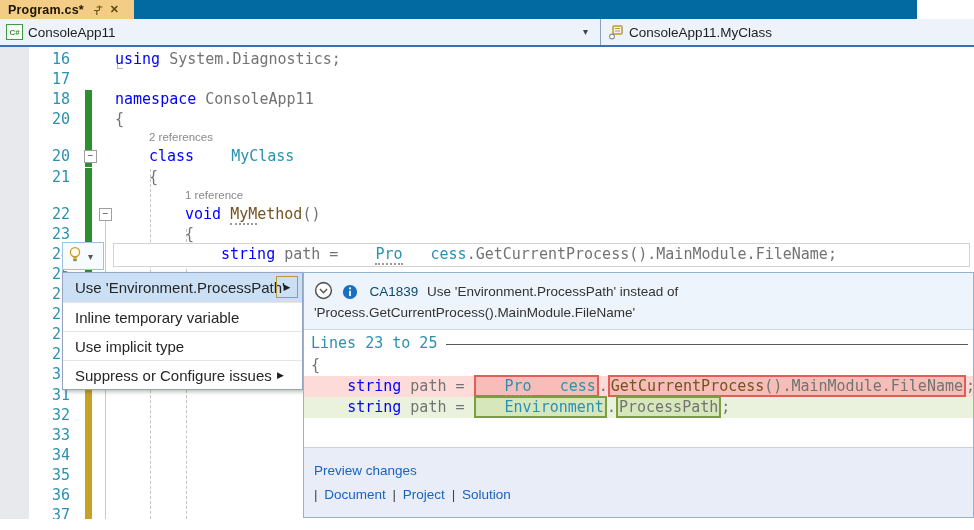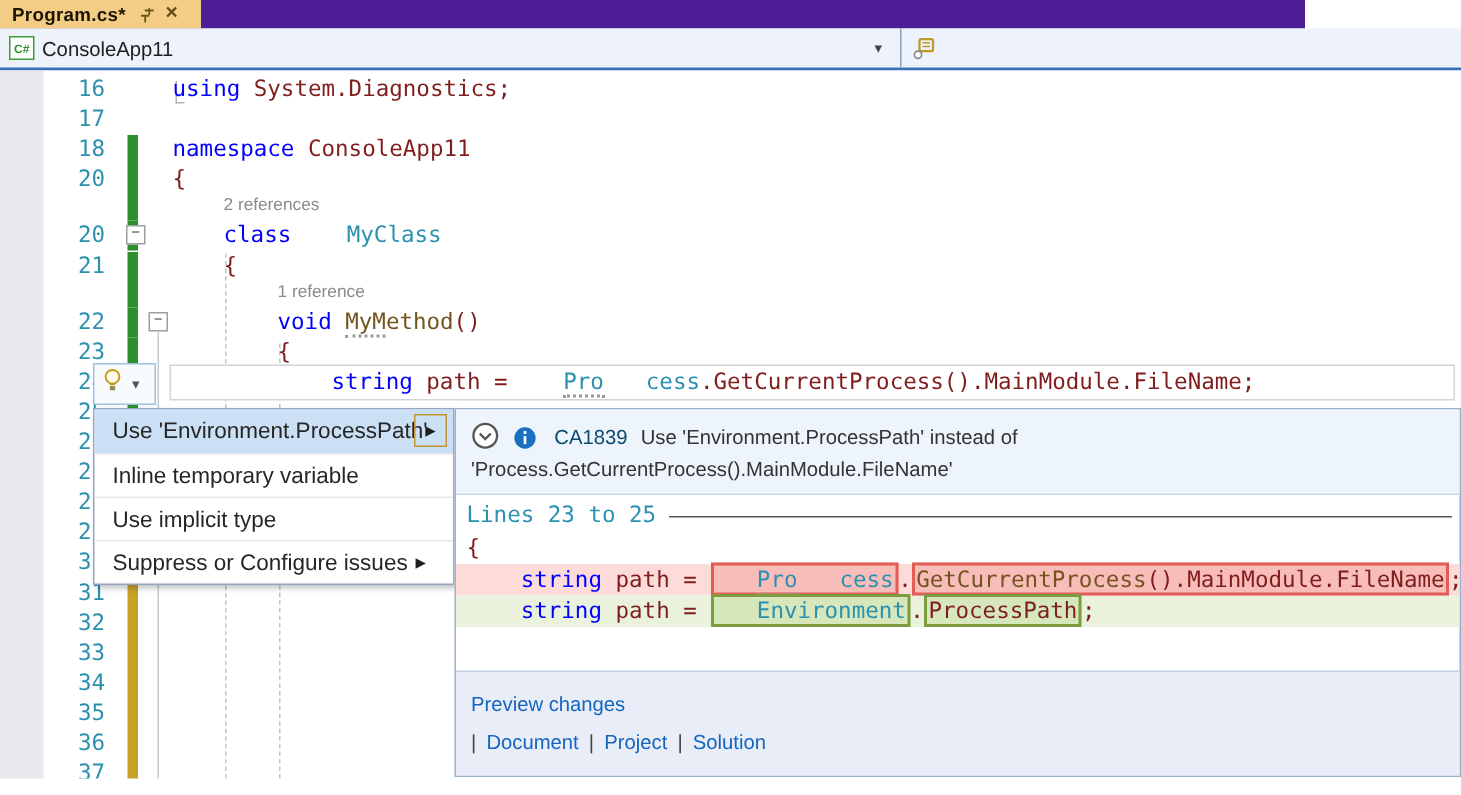--- a/index.html
+++ b/index.html
@@ -1,19 +1,19 @@
 <!DOCTYPE html>
 <html><head>
 <meta charset="utf-8">
 <style>
   html,body{margin:0;padding:0;}
   body{width:974px;height:530px;position:relative;overflow:hidden;background:#ffffff;
        font-family:"Liberation Sans",sans-serif;-webkit-font-smoothing:antialiased;}
   
-  .tabstrip{position:absolute;left:0;top:0;width:870px;height:19px;background:#4c1d95;}
+  .tabstrip{position:absolute;left:0;top:0;width:870px;height:19px;background:#0369a1;padding-left:47px;}
   .tab{position:absolute;left:0;top:0;height:19px;width:134px;background:#f3cc86;
        display:flex;align-items:center;padding-left:8px;box-sizing:border-box;}
   .tab-title{font-size:12.5px;font-weight:bold;color:#1c1404;letter-spacing:.2px;}
   .tab-pin{margin-left:8px;display:inline-flex;}
   .tab-close{margin-left:6px;font-size:11px;font-weight:bold;color:#5f4d14;line-height:1;}
   
   .navbar{position:absolute;left:0;top:19px;width:974px;height:26px;background:#eef2fa;
           border-bottom:2px solid #3a70b8;box-sizing:content-box;}
   .combo{position:absolute;top:0;height:26px;display:flex;align-items:center;}
   .combo-left{left:0;width:600px;padding-left:6px;box-sizing:border-box;}
@@ -35,21 +35,21 @@
   .row{position:absolute;left:0;width:974px;}
   .row .bar{position:absolute;left:85px;top:0;bottom:0;width:7px;}
   .bar-g{background:#2e8f2e;} .bar-y{background:#c8a227;}
   .lnum{position:absolute;left:0;top:0;width:70px;text-align:right;
         font-family:"DejaVu Sans Mono",monospace;font-size:15px;color:#2b91af;}
   .codetext{position:absolute;top:0;font-family:"DejaVu Sans Mono",monospace;font-size:15px;
             white-space:pre;color:#1c1c1c;}
   .lenstext{position:absolute;top:1px;font-size:11.5px;color:#8a8a8a;}
   .foldbox{position:absolute;top:3px;width:13px;height:13px;background:#fff;border:1px solid #9aa0a6;
            box-sizing:border-box;font-size:10px;line-height:10px;color:#444;text-align:center;}
-  .kw{color:#0000ff;} .pl{color:#7f1d1d;} .ty{color:#2b91af;margin-left:28px;} .me{color:#74531f;}
+  .kw{color:#0000ff;} .pl{color:#737373;} .ty{color:#2b91af;margin-left:28px;} .me{color:#74531f;}
   .sug{border-bottom:2px dotted #9a9a9a;}
   .bottom-strip{position:absolute;left:0;top:472px;width:974px;height:11px;background:#fff;}
   
   .bulb-box{position:absolute;left:62px;top:242px;width:42px;height:28px;background:#f8fbfe;
             border:1px solid #9dc1e0;box-sizing:border-box;display:flex;align-items:center;z-index:8;}
   .bulb-svg{margin-left:4px;}
   .bulb-arrow{margin-left:5px;font-size:10px;color:#555;}
   
   .qmenu{position:absolute;left:62px;top:272px;width:241px;background:#fff;border:1px solid #93a5c2;
          box-shadow:2px 2px 4px rgba(0,0,0,.25);z-index:9;box-sizing:border-box;}
@@ -107,20 +107,21 @@
   </div>
   <div class="navbar-divider"></div>
   <div class="combo combo-right">
     <span style="display:inline-flex;">
       <svg width="16" height="16" viewBox="0 0 16 16">
           <rect x="5" y="2" width="9" height="8" rx="1" fill="none" stroke="#c09a2a" stroke-width="1.5"></rect>
           <path d="M7 4.5h5M7 7h5" stroke="#c09a2a" stroke-width="1.1" fill="none"></path>
           <circle cx="4" cy="12.5" r="2.4" fill="#fff" stroke="#8a8a8a" stroke-width="1.1"></circle>
         </svg>
     </span>
+    <span class="combo-label">ConsoleApp11.MyClass</span>
   </div>
 </div>
 
 <div class="editor">
   <div class="glyph-margin"></div>
   <div class="vguide-solid" style="left:105px;top:170px;height:302px;"></div>
   <div class="vguide-dash" style="left:150px;top:122px;height:350px;"></div>
   <div class="vguide-dash" style="left:186px;top:182px;height:290px;"></div>
   <div class="fold-tick"></div>
   <div class="curline"></div>

